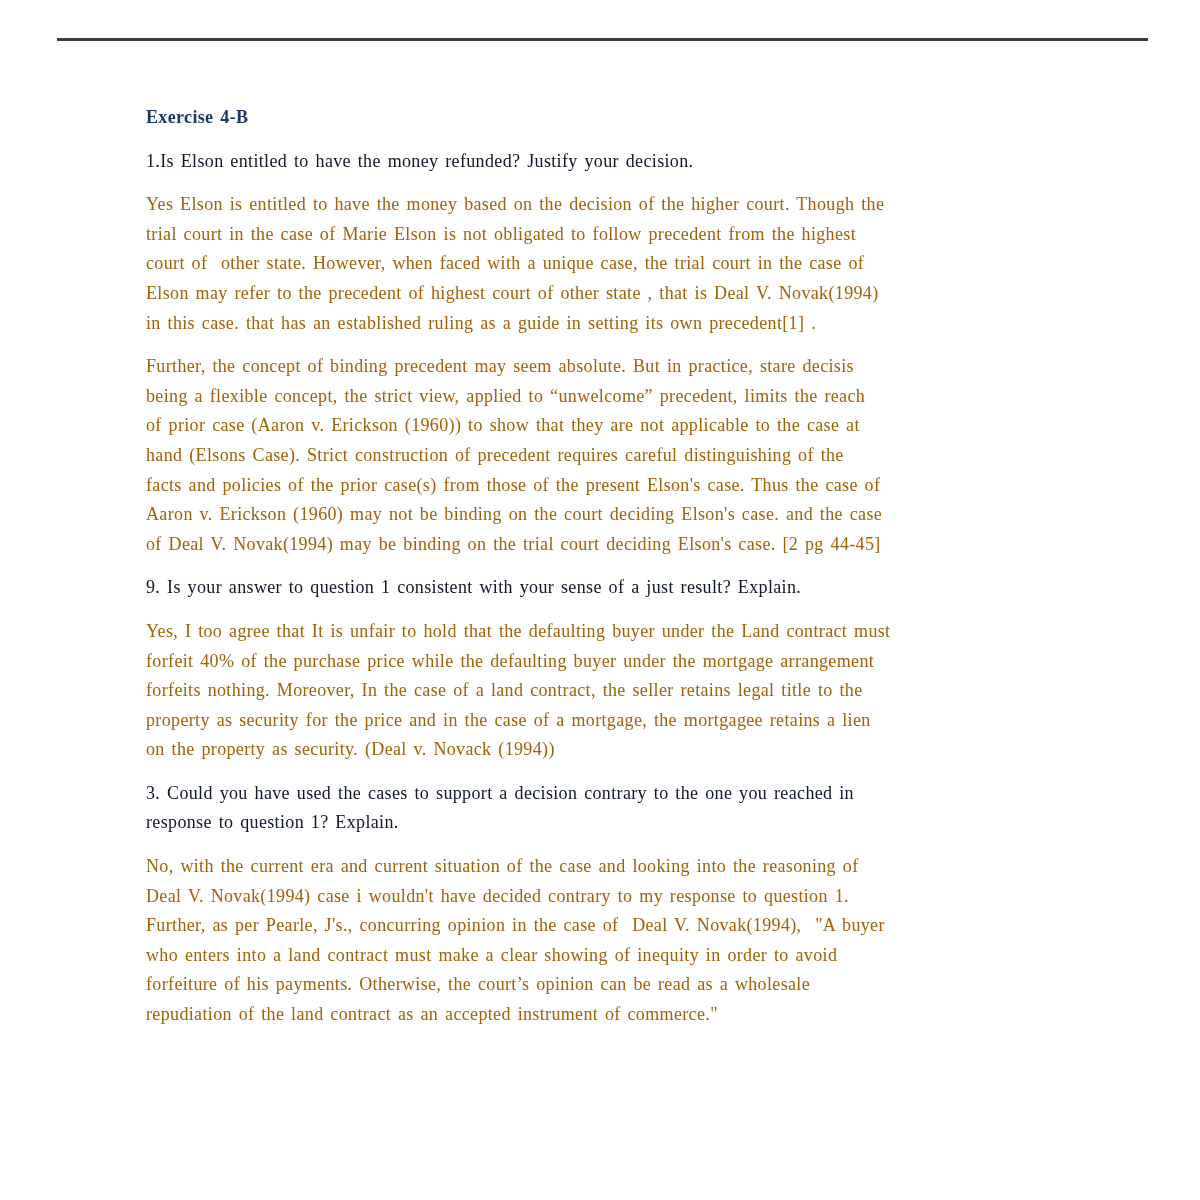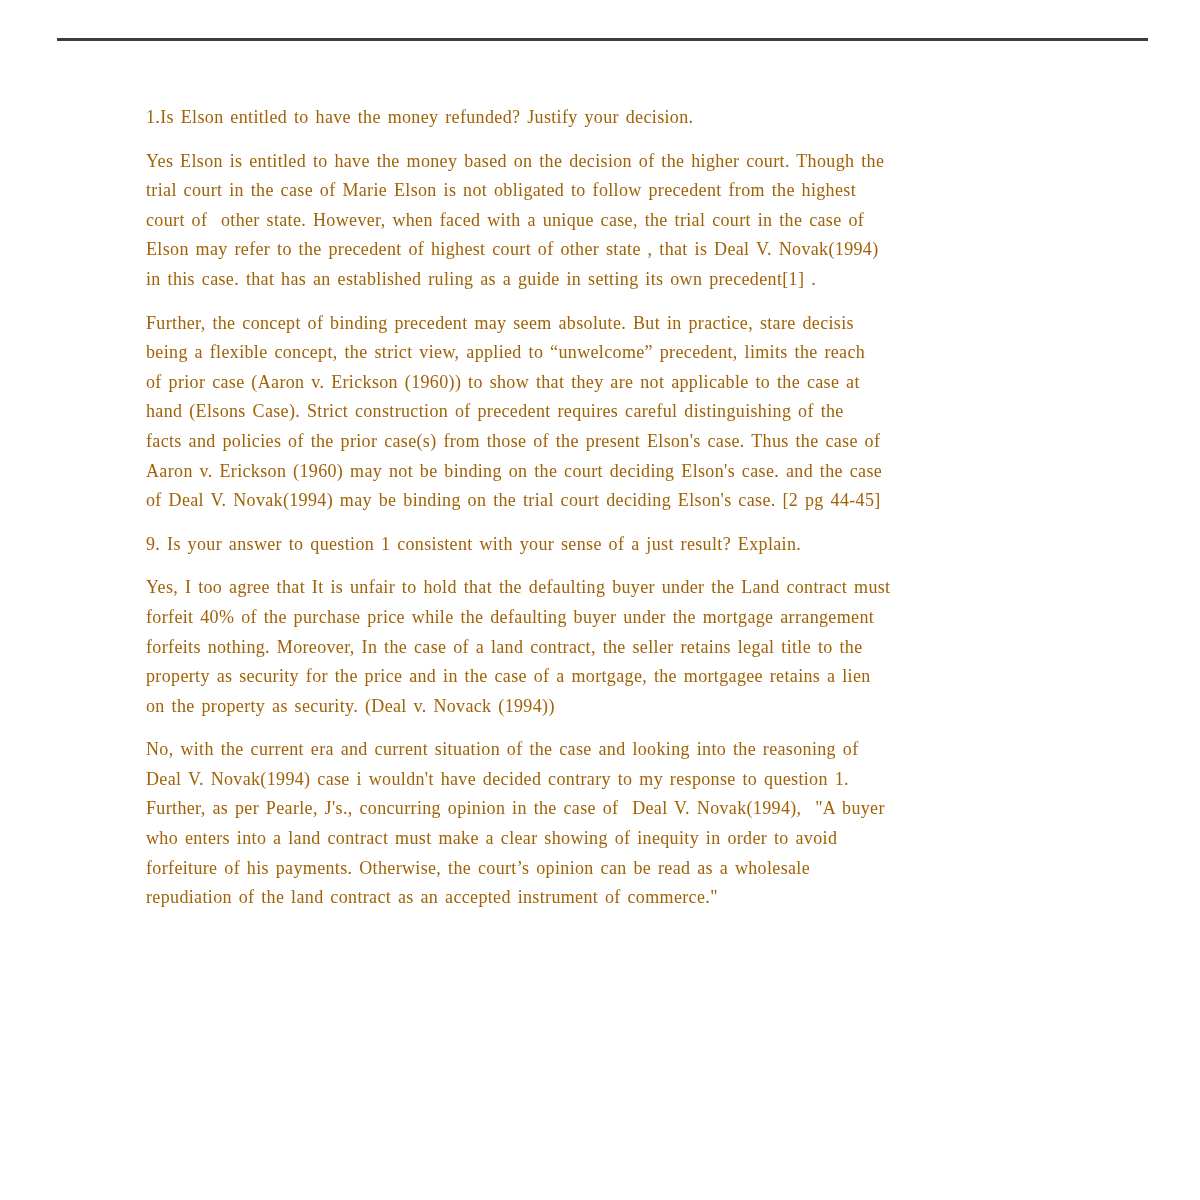--- a/index.html
+++ b/index.html
@@ -36,51 +36,54 @@
     white-space: pre-wrap;
     color: #a16207;
     letter-spacing: 0.35px;
     word-spacing: 2px;
   }
   p.title {
     font-weight: bold;
     color: #1f3864;
   }
   p.question {
-    color: #a16207;
+    color: #0f172a;
   }
   .em {
   }
 </style>
 </head>
 <body>
 
 <div class="page">
   <div class="top-rule"></div>
   <div class="content">
+    <p class="block title">Exercise 4-B</p>
 
   <p class="block question"><span>1.Is Elson entitled to have the money refunded? Justify your decision.</span></p>
       <p class="block answer"><span>Yes Elson is entitled to have the money based on the decision of the higher court. Though the
 trial court in the case of Marie Elson is not obligated to follow precedent from the highest
 court of  other state. However, when faced with a unique case, the trial court in the case of
 Elson may refer to the precedent of highest court of other state , that is Deal V. Novak(1994)
 in this case. that has an established ruling as a guide in setting its own precedent[1] .</span></p>
       <p class="block answer"><span>Further, the concept of binding precedent may seem absolute. But in practice, </span><span class="em">stare decisis</span><span>
 being a flexible concept, the </span><span class="em">strict</span><span> view, applied to “unwelcome” precedent, limits the reach
 of prior case (Aaron v. Erickson (1960)) to show that they are not applicable to the case at
 hand (Elsons Case). Strict construction of precedent requires careful distinguishing of the
 facts and policies of the prior case(s) from those of the present Elson's case. Thus the case of
 Aaron v. Erickson (1960) may not be binding on the court deciding Elson's case. and the case
 of Deal V. Novak(1994) may be binding on the trial court deciding Elson's case. [2 pg 44-45]</span></p>
       <p class="block question"><span>9. Is your answer to question 1 consistent with your sense of a just result? Explain.</span></p>
       <p class="block answer"><span>Yes, I too agree that It is unfair to hold that the defaulting buyer under the Land contract must
 forfeit 40% of the purchase price while the defaulting buyer under the mortgage arrangement
 forfeits nothing. Moreover, In the case of a land contract, the seller retains legal title to the
 property as security for the price and in the case of a mortgage, the mortgagee retains a lien
 on the property as security. (</span><span class="em">Deal v. Novack</span><span> (1994))</span></p>
+      <p class="block question"><span>3. Could you have used the cases to support a decision contrary to the one you reached in
+response to question 1? Explain.</span></p>
       <p class="block answer"><span>No, with the current era and current situation of the case and looking into the reasoning of
 Deal V. Novak(1994) case i wouldn't have decided contrary to my response to question 1.
 Further, as per Pearle, J's., concurring opinion in the case of  Deal V. Novak(1994),  "A buyer
 who enters into a land contract must make a clear showing of inequity in order to avoid
 forfeiture of his payments. Otherwise, the court’s opinion can be read as a wholesale
 repudiation of the land contract as an accepted instrument of commerce."</span></p>
     </div>
 </div>
 
 </body></html>

